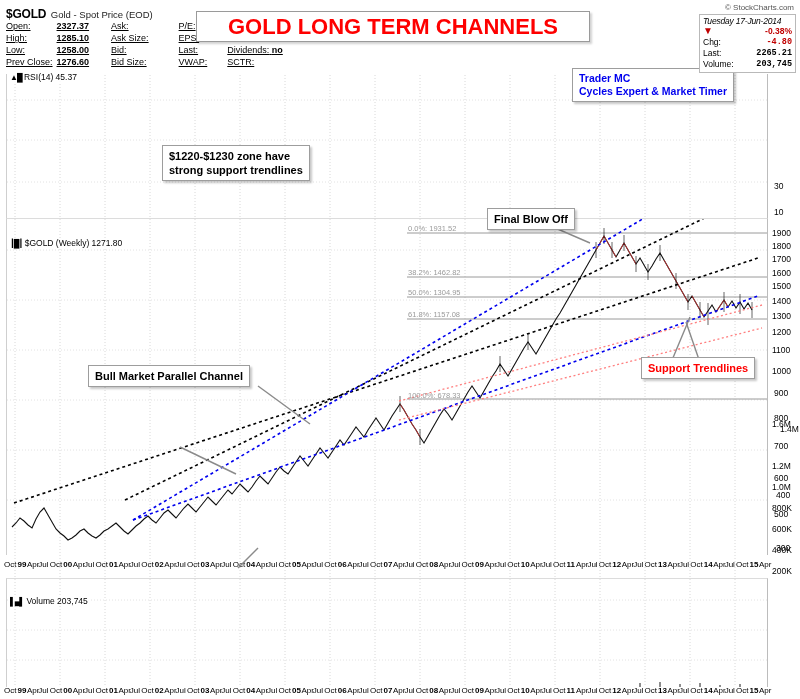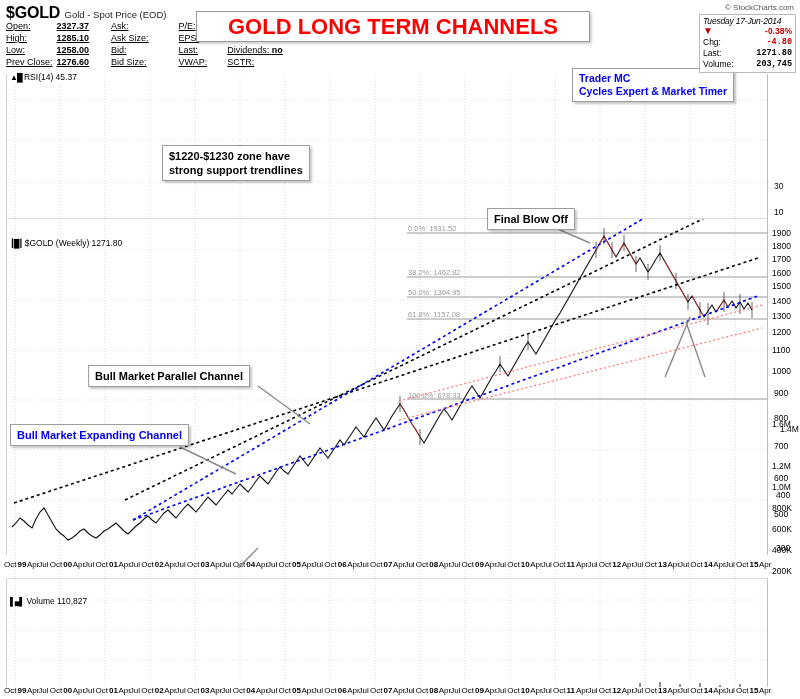--- a/index.html
+++ b/index.html
@@ -14,21 +14,21 @@
     background: #ffffff;
     overflow: hidden;
   }
 
   
   #symbol-header {
     position: absolute; left: 6px; top: 4px;
     white-space: nowrap;
   }
   #symbol-ticker {
-    font-size: 16px; font-weight: bold; color: #000;
+    font-size: 12px; font-weight: bold; color: #000;
     letter-spacing: -0.2px;
   }
   #symbol-desc { font-size: 9.5px; color: #222; }
   #symbol-exch { font-size: 8px; color: #222; margin-left: 40px; }
 
   #quote-table {
     position: absolute; left: 6px; top: 20px;
     font-size: 9px; color: #000;
     border-collapse: collapse;
   }
@@ -214,21 +214,21 @@
     <div class="tr-row">
       <span class="tr-arrow">▼</span>
       <span class="tr-pct">-0.38%</span>
     </div>
     <div class="tr-row">
       <span>Chg:</span>
       <span class="tr-val" style="color:#c00000">-4.80</span>
     </div>
     <div class="tr-row">
       <span>Last:</span>
-      <span class="tr-val">1271.80</span>
+      <span class="tr-val">2265.21</span>
     </div>
     <div class="tr-row">
       <span>Volume:</span>
       <span class="tr-val">203,745</span>
     </div>
   </div>
 
   <div id="rsi-panel"></div>
   <div id="price-panel"></div>
   <div id="volume-panel"></div>
@@ -236,21 +236,21 @@
   <div class="panel-label" id="rsi-label">
     <span class="glyph">▲█</span>
     <span>RSI(14) 45.37</span>
   </div>
   <div class="panel-label" id="price-label">
     <span class="glyph">┃█┃</span>
     <span>$GOLD (Weekly) 1271.80</span>
   </div>
   <div class="panel-label" id="volume-label">
     <span class="glyph">▌▄▌</span>
-    <span>Volume 110,827</span>
+    <span>Volume 203,745</span>
   </div>
 
   <div class="fib-label" style="left:408px; top:224px;">0.0%: 1931.52</div>
   <div class="fib-label" style="left:408px; top:268px;">38.2%: 1462.82</div>
   <div class="fib-label" style="left:408px; top:288px;">50.0%: 1304.95</div>
   <div class="fib-label" style="left:408px; top:310px;">61.8%: 1157.08</div>
   <div class="fib-label" style="left:408px; top:391px;">100.0%: 678.33</div>
 
   <svg id="chart-svg" viewBox="0 0 800 699">
     <defs>
@@ -587,18 +587,18 @@
   </div>
 
   <div class="callout black" id="co-blowoff">
     <div>Final Blow Off</div>
   </div>
 
   <div class="callout black" id="co-parallel">
     <div>Bull Market Parallel Channel</div>
   </div>
 
-  <div class="callout blue" id="co-expanding">
-    <div>Bull Market Expanding Channel</div>
-  </div>
-
+
+  <div class="callout red" id="co-support">
+    <div>Support Trendlines</div>
+  </div>
 
 </div>
 
 </body></html>

